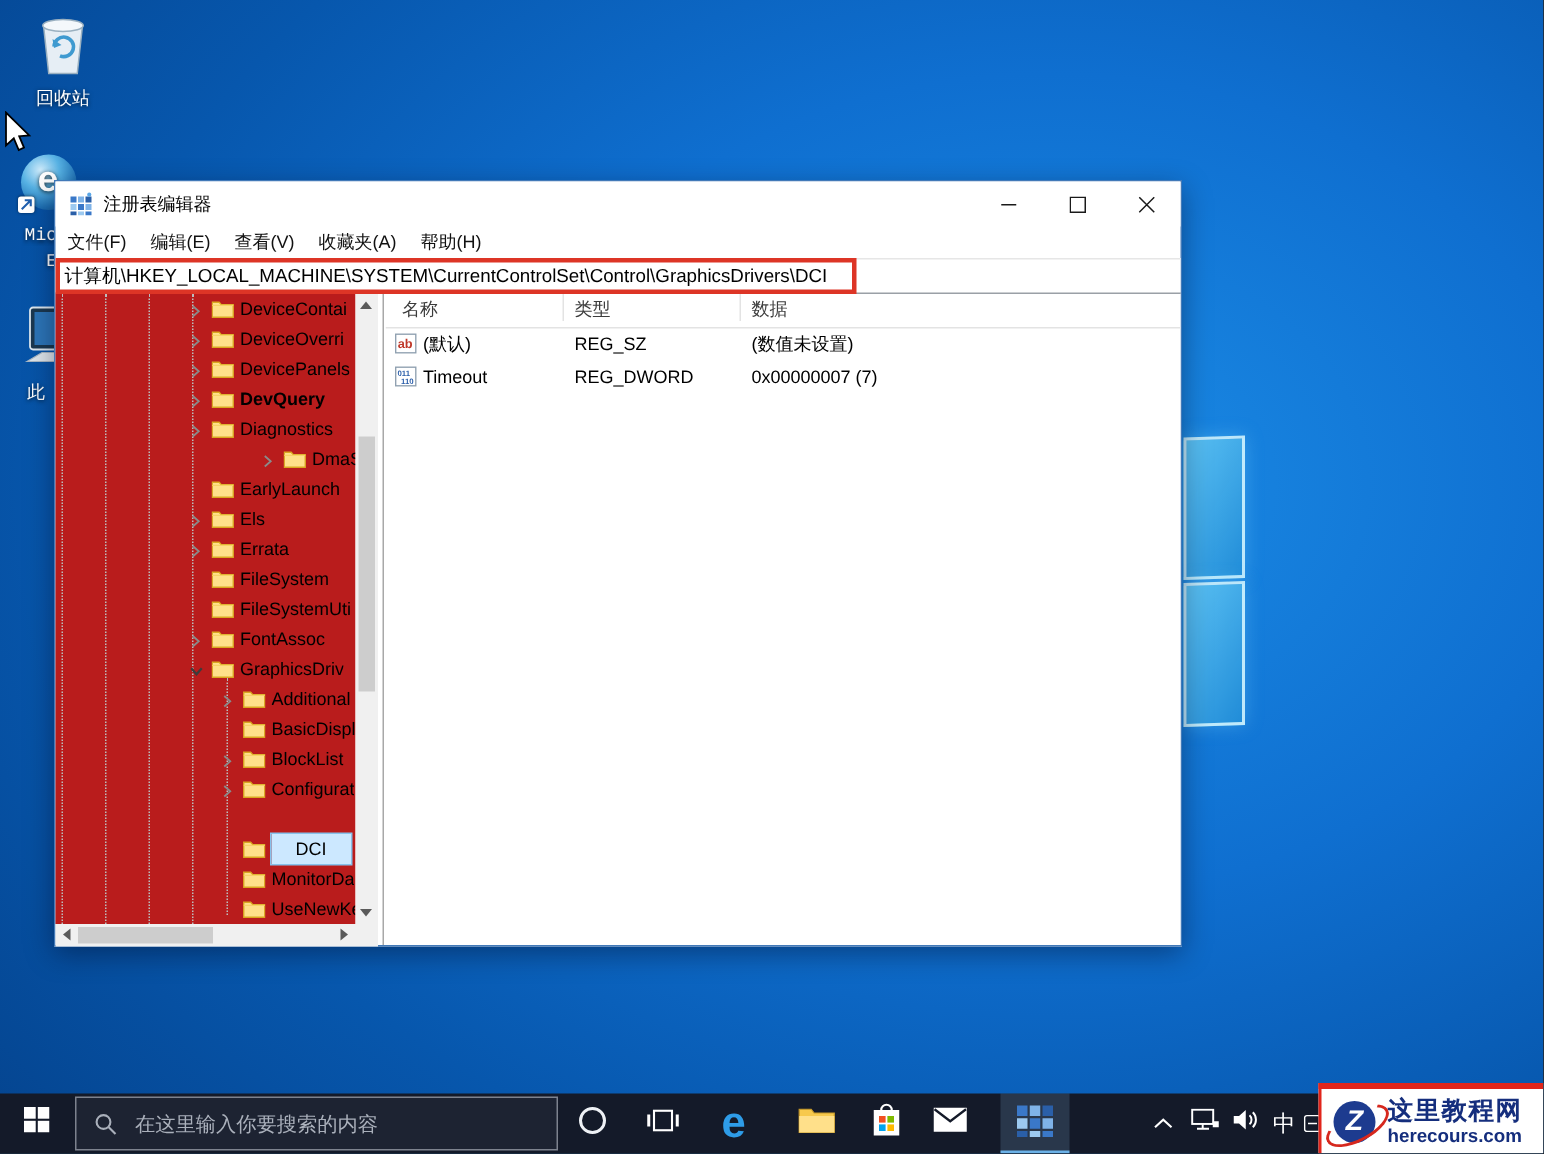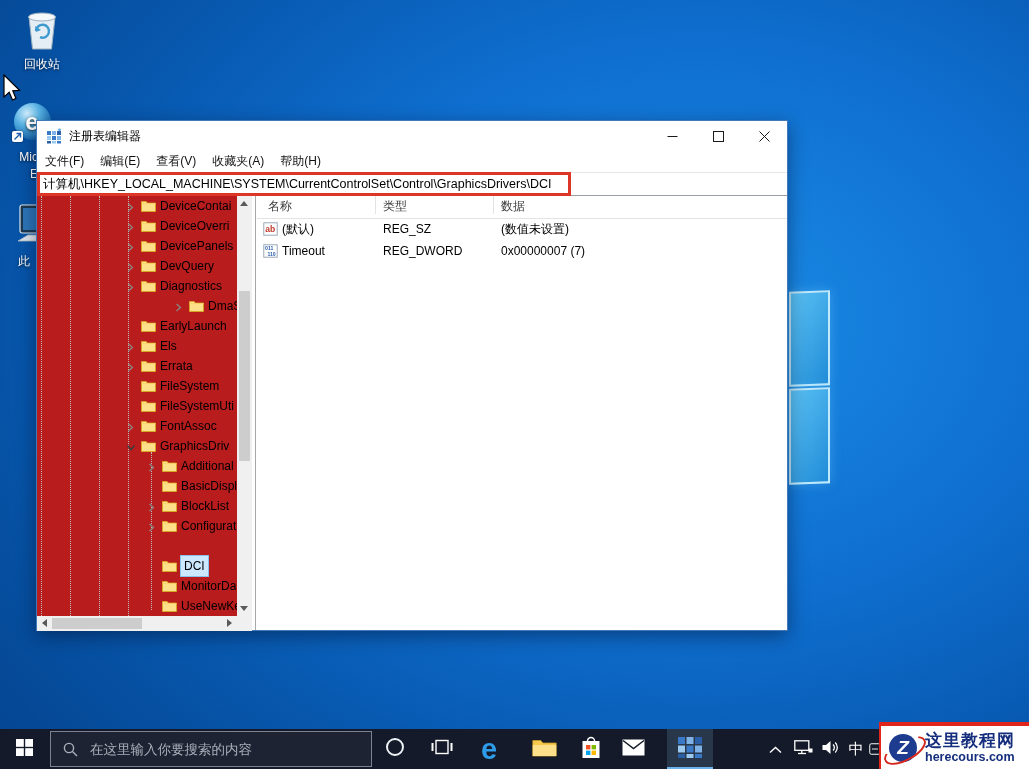--- a/index.html
+++ b/index.html
@@ -7,21 +7,21 @@
     font-family:"Liberation Sans",sans-serif;
     background:radial-gradient(950px 720px at 68% 42%, #1b8ce6 0%, #0f6fd0 38%, #0757ad 68%, #04418a 100%);}
   
   .wpane{position:absolute;border:2px solid rgba(205,240,253,.9);
     background:linear-gradient(120deg, rgba(96,198,245,.92), rgba(34,142,216,.9));
     transform:skewY(-2deg);box-shadow:0 0 12px rgba(120,210,250,.35);}
   .wpane.p1{left:789px;top:291px;width:37px;height:91px;}
   .wpane.p2{left:789px;top:388px;width:37px;height:92px;}
   
   .dicon{position:absolute;text-align:center;color:#fff;font-size:12px;
-    text-shadow:0 1px 3px rgba(0,0,0,.75);z-index:2;}
+    text-shadow:0 1px 3px rgba(0,0,0,.75);z-index:2;font-family:Liberation Mono, monospace;}
   .recycle{left:14px;top:6px;width:56px;}
   .dlabel{display:block;margin-top:1px;}
   .edgeico{left:13px;top:103px;width:38px;}
   .edge-circle{position:relative;width:37px;height:37px;border-radius:50%;margin:0 auto;
     background:radial-gradient(circle at 35% 28%, #cdeafa 0%, #57b2e4 35%, #1d6fb4 70%, #12477e 100%);
     color:#fff;font-weight:bold;font-size:24px;line-height:37px;text-align:center;}
   .edge-badge{position:absolute;left:-2px;bottom:-2px;width:11px;height:11px;background:#fff;
     border-radius:2px;box-shadow:0 0 2px rgba(0,0,0,.5);}
   .edge-badge svg{display:block;margin:1px auto 0;}
   .elabel{position:absolute;left:2px;width:23px;overflow:hidden;white-space:nowrap;
@@ -51,21 +51,21 @@
   
   .tree{position:absolute;left:0;top:0;width:200px;height:420px;overflow:hidden;background:#b91c1c;}
   .guide{position:absolute;top:0;bottom:0;width:0;border-left:1px dotted #bdbdbd;}
   .gchild{position:absolute;width:0;border-left:1px dotted #bdbdbd;}
   .trow{position:absolute;left:0;width:200px;height:20px;}
   .texp{position:absolute;top:5px;width:10px;height:10px;}
   .tfold{position:absolute;top:4px;}
   .tlabel{position:absolute;top:0;line-height:20px;font-size:12px;white-space:nowrap;}
   .lvl0 .texp{left:89px;} .lvl0 .tfold{left:104px;} .lvl0 .tlabel{left:123px;max-width:77px;overflow:hidden;}
   .lvl1 .texp{left:110px;} .lvl1 .tfold{left:125px;} .lvl1 .tlabel{left:144px;max-width:56px;overflow:hidden;}
-  .sel .tlabel{background:#cce8ff;outline:1px solid #86c2ec;padding:0 3px;}
+  .sel .tlabel{background:#cce8ff;outline:1px solid #86c2ec;padding:0 16px;}
   
   .vscroll{position:absolute;left:200px;top:0;width:15px;height:420px;background:#f0f0f0;}
   .vthumb{position:absolute;left:2px;top:95px;width:11px;height:170px;background:#cdcdcd;}
   .sarr{position:absolute;width:0;height:0;}
   .arr-up{left:3px;top:5px;border-left:4.5px solid transparent;border-right:4.5px solid transparent;border-bottom:5px solid #5a5a5a;}
   .arr-dn{left:3px;bottom:5px;border-left:4.5px solid transparent;border-right:4.5px solid transparent;border-top:5px solid #5a5a5a;}
   .hscroll{position:absolute;left:0;top:420px;width:215px;height:15px;background:#f0f0f0;}
   .hthumb{position:absolute;left:15px;top:2px;width:90px;height:11px;background:#cdcdcd;}
   .arr-lf{top:3px;left:5px;border-top:4.5px solid transparent;border-bottom:4.5px solid transparent;border-right:5px solid #5a5a5a;}
   .arr-rt{top:3px;left:190px;border-top:4.5px solid transparent;border-bottom:4.5px solid transparent;border-left:5px solid #5a5a5a;}
@@ -236,21 +236,21 @@
           <div class="trow lvl0" style="top: 40px;">
             <span class="texp"><svg width="9" height="9" viewBox="0 0 9 9">
                 <path d="M2.5 1 L6.5 4.5 L2.5 8" fill="none" stroke="#8a8a8a" stroke-width="1.2"></path>
               </svg></span>
             <span class="tfold"><svg width="15" height="12" viewBox="0 0 15 12">
                 <path d="M0.5 1.5 h4.6 l1.4 1.6 h8 v8.4 h-14 z" fill="#ffe08a" stroke="#d9a821" stroke-width="0.9"></path>
                 <path d="M0.5 3.6 h14" stroke="#f6d267" stroke-width="0.8"></path>
               </svg></span>
             <span class="tlabel">DevicePanels</span>
           </div>
-          <div class="trow lvl0" style="top: 60px;">
+          <div class="trow lvl0" style="top: 60px; font-weight: bold;">
             <span class="texp"><svg width="9" height="9" viewBox="0 0 9 9">
                 <path d="M2.5 1 L6.5 4.5 L2.5 8" fill="none" stroke="#8a8a8a" stroke-width="1.2"></path>
               </svg></span>
             <span class="tfold"><svg width="15" height="12" viewBox="0 0 15 12">
                 <path d="M0.5 1.5 h4.6 l1.4 1.6 h8 v8.4 h-14 z" fill="#ffe08a" stroke="#d9a821" stroke-width="0.9"></path>
                 <path d="M0.5 3.6 h14" stroke="#f6d267" stroke-width="0.8"></path>
               </svg></span>
             <span class="tlabel">DevQuery</span>
           </div>
           <div class="trow lvl0" style="top: 80px;">

